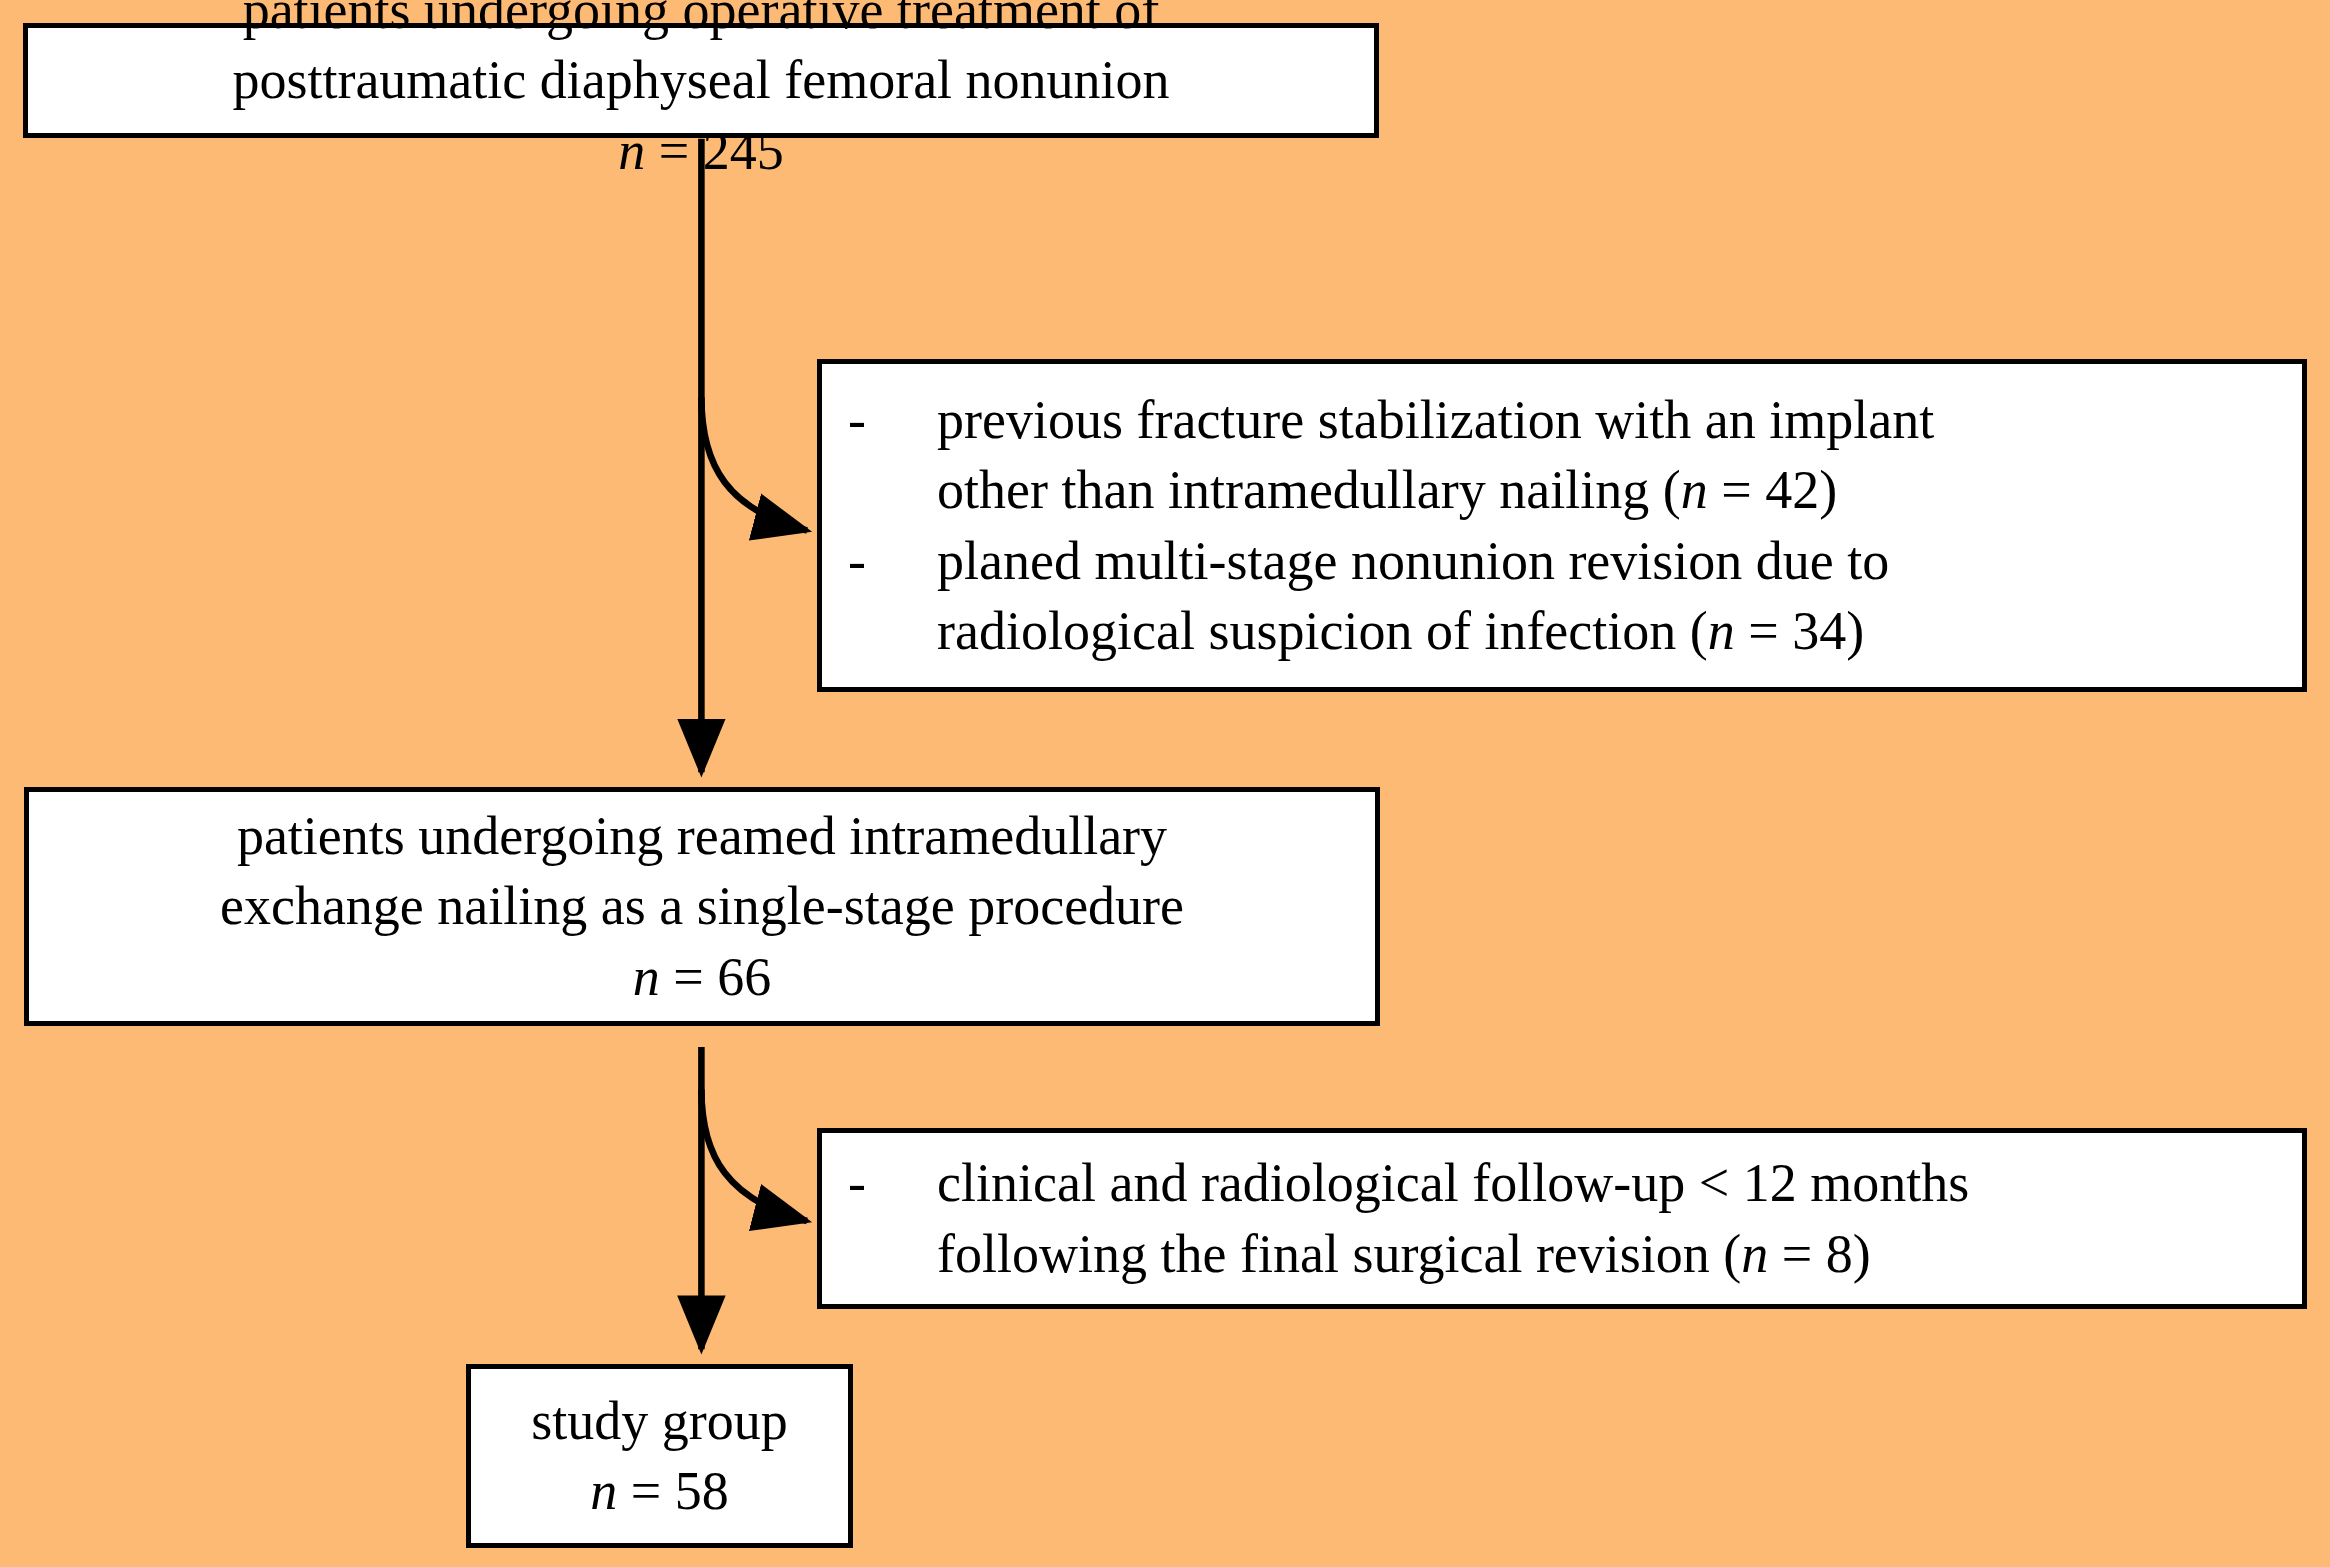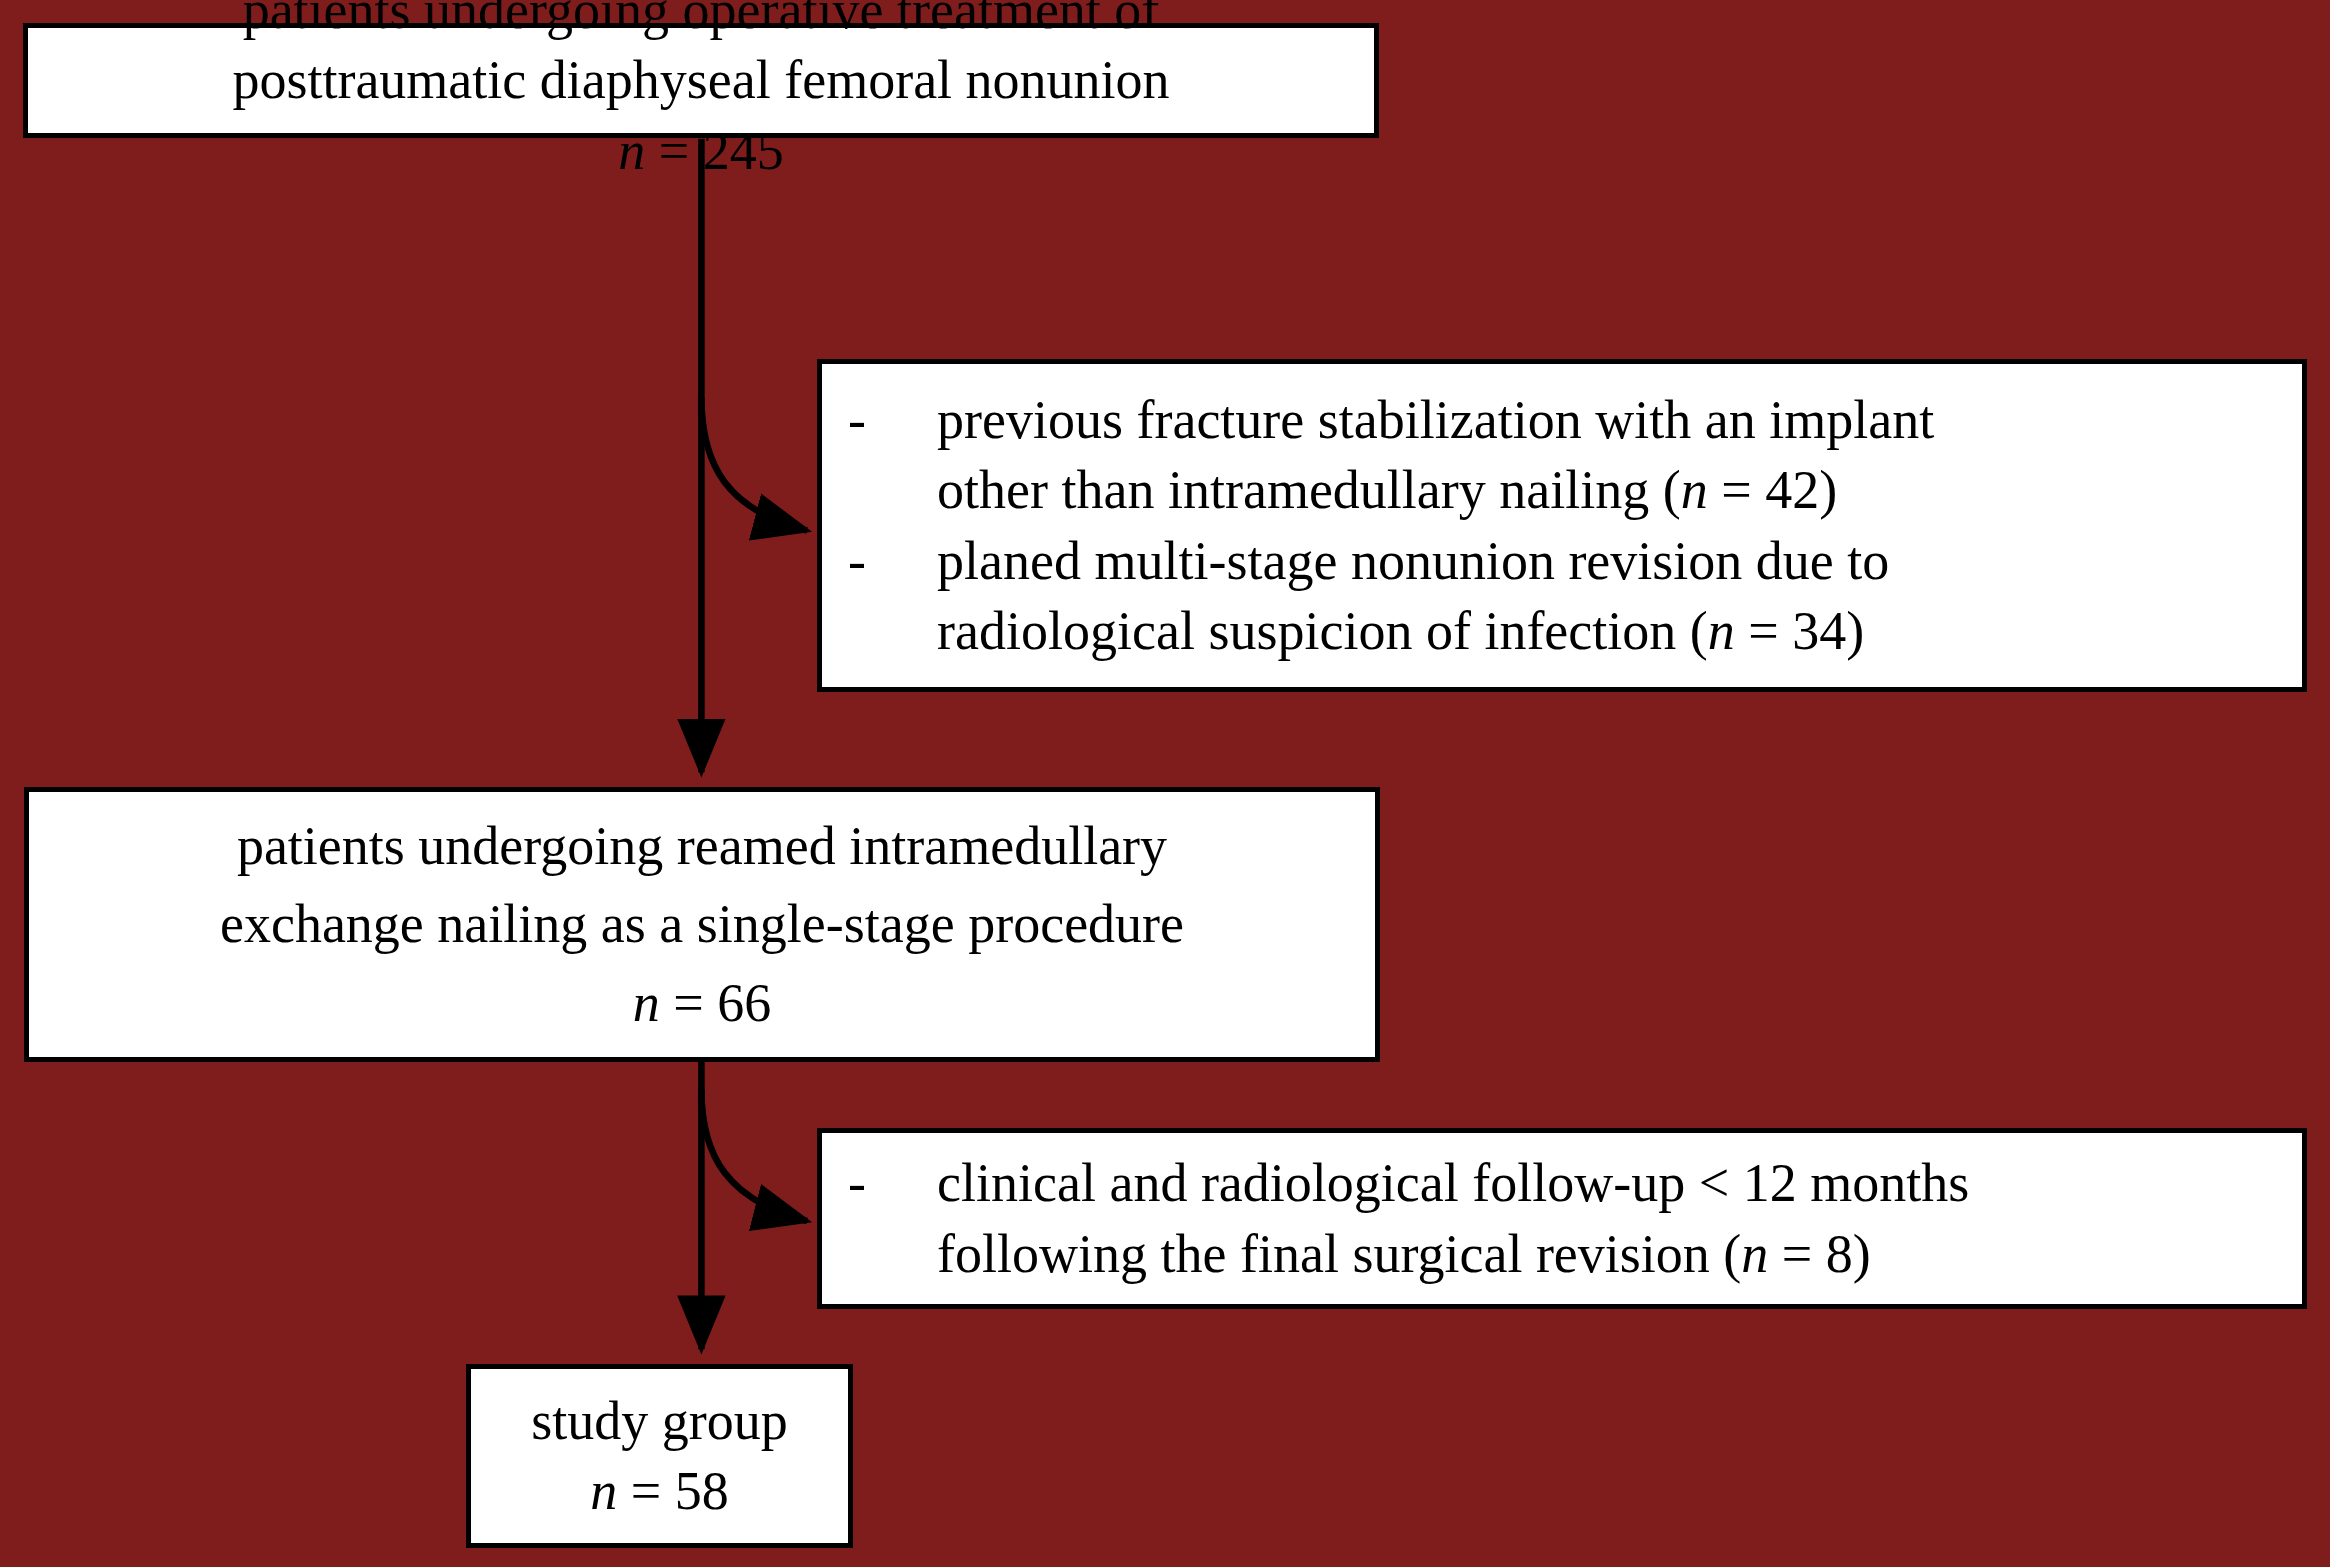--- a/index.html
+++ b/index.html
@@ -5,21 +5,21 @@
 <style>
   html, body {
     margin: 0;
     padding: 0;
     background: #ffffff;
   }
   #canvas {
     position: relative;
     width: 2330px;
     height: 1568px;
-    background: #7f1d1d;
+    background: #fdba74;
     font-family: "Liberation Serif", "DejaVu Serif", serif;
     overflow: hidden;
   }
   .node {
     position: absolute;
     box-sizing: border-box;
     border: 5.1px solid #000000;
     background: #ffffff;
     display: flex;
     flex-direction: column;
@@ -105,21 +105,21 @@
     </div>
     <div class="bulleted">
       <span class="bullet-mark">-</span>
       <span class="bullet-text">
           <span class="line">planed multi-stage nonunion revision due to</span>
           <span class="line"><span>radiological suspicion of infection (</span><em class="ital">n</em><span> = </span><span>34</span><span>)</span></span>
         </span>
     </div>
   </div>
 
-  <div class="node node-center" style="left:24px; top:787px; width:1356px; height:275px;gap:8px;">
+  <div class="node node-center" style="left:24px; top:787px; width:1356px; height:239px;">
     <span class="line">patients undergoing reamed intramedullary</span>
     <span class="line">exchange nailing as a single-stage procedure</span>
     <span class="line"><em class="ital">n</em><span> = </span><span>66</span></span>
   </div>
 
   <div class="node" style="left:817px; top:1128px; width:1490px; height:181px;">
     <div class="bulleted">
       <span class="bullet-mark">-</span>
       <span class="bullet-text">
           <span class="line">clinical and radiological follow-up &lt; 12 months</span>

